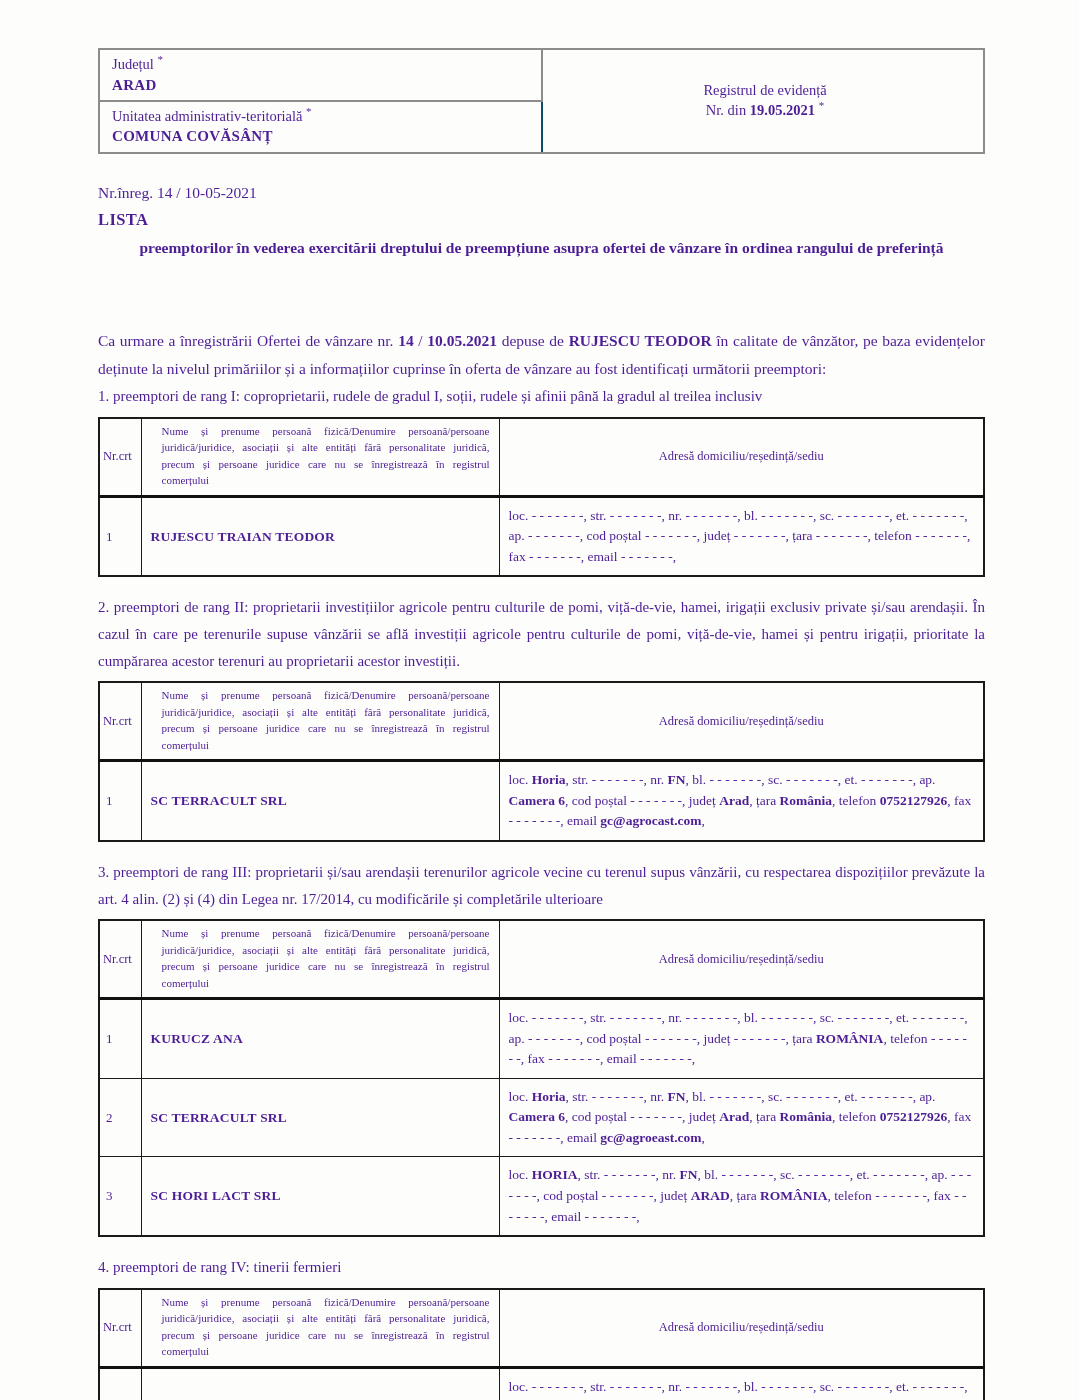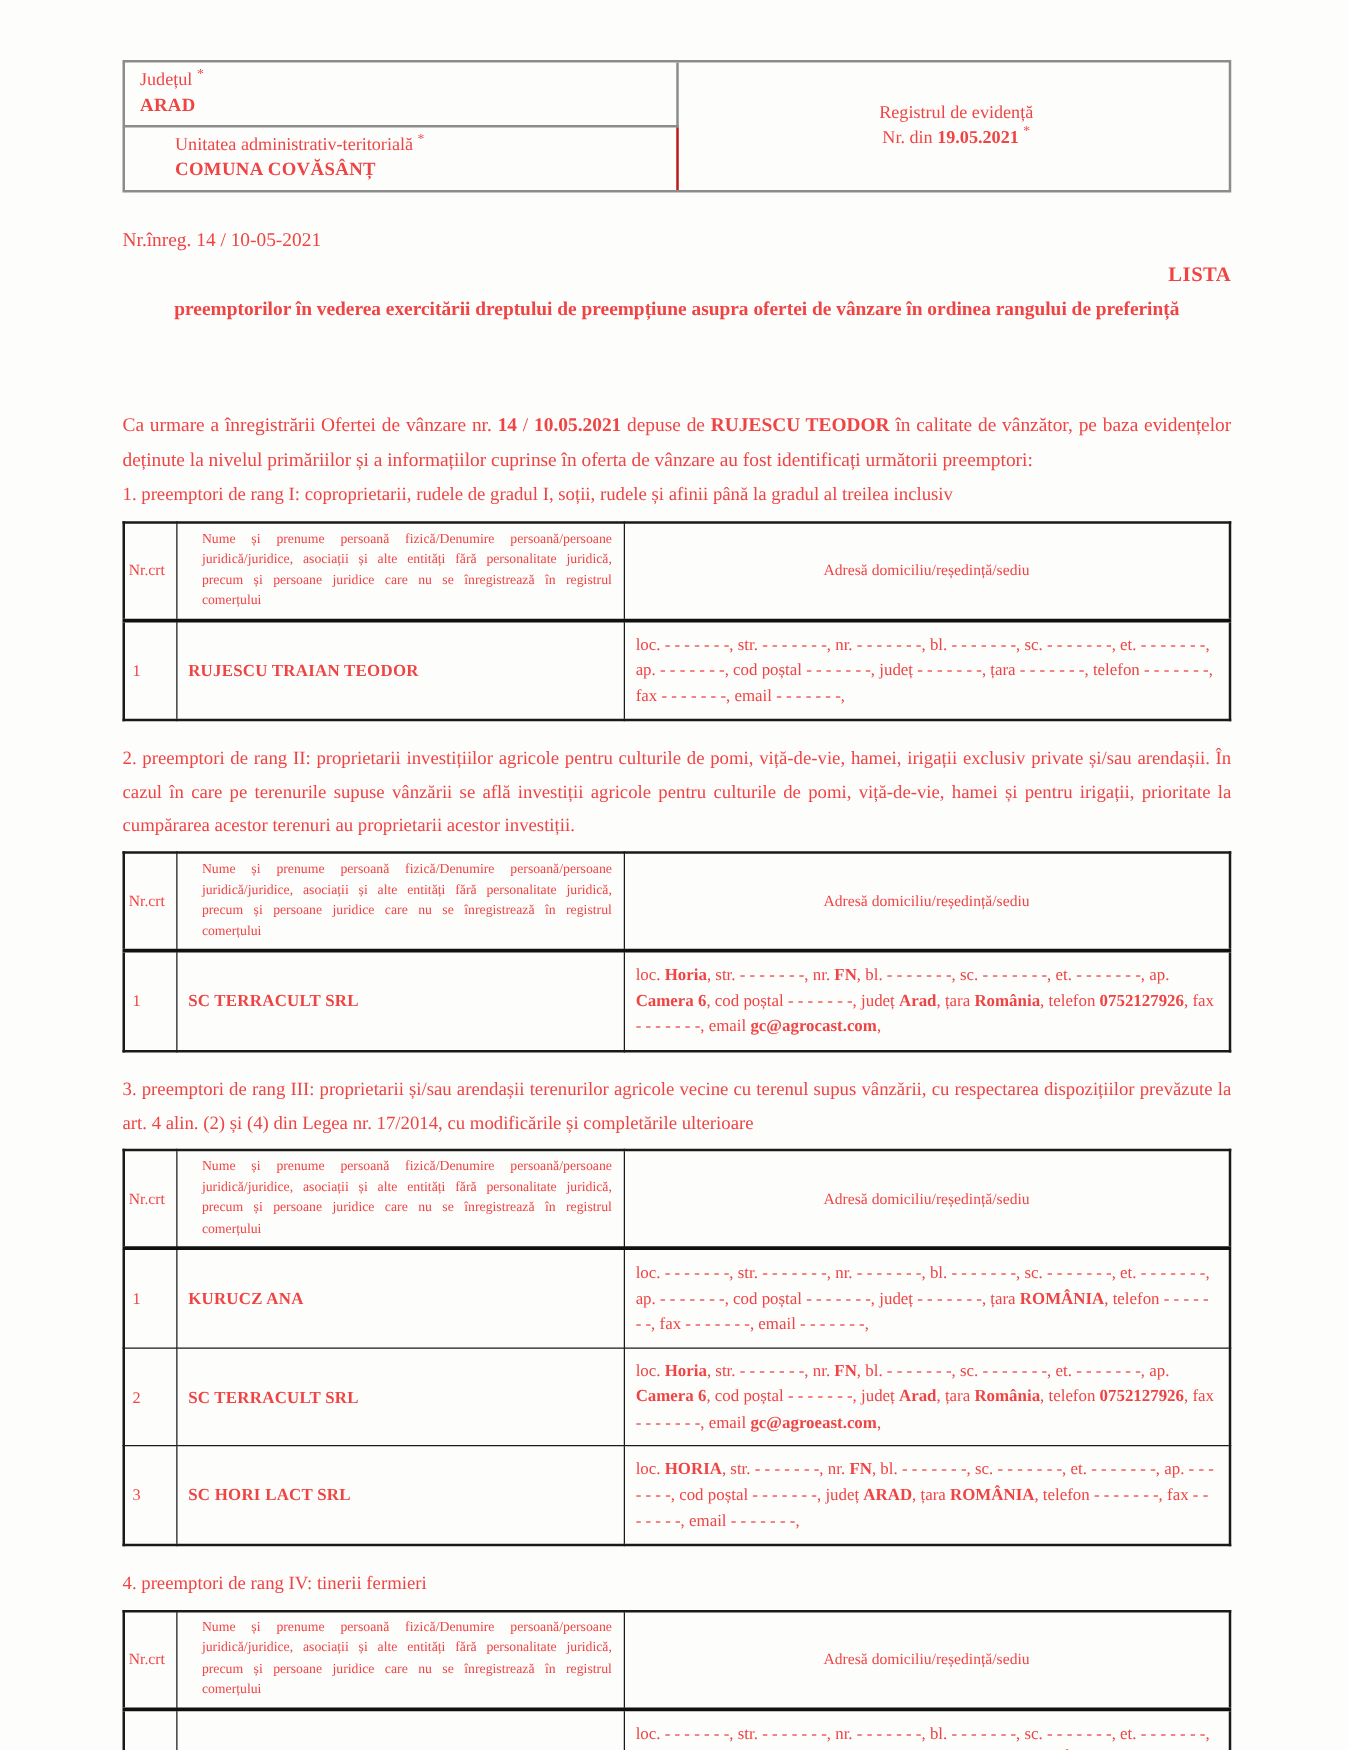--- a/index.html
+++ b/index.html
@@ -1,43 +1,43 @@
 <!DOCTYPE html>
 <html lang="ro"><head>
 <meta charset="utf-8">
 <style>
   html,body{margin:0;padding:0;background:#e9e9e9;}
   .page{
     position:relative;
     width:1079px;height:1400px;
     margin:0 auto;
     background:#fdfdfc;
-    color:#ef4444;
+    color:#4c1d95;
     font-family:"Liberation Serif","DejaVu Serif",serif;
     box-sizing:border-box;
     padding:48px 94px 0 98px;
     overflow:hidden;
   }
   
   .hbox{
     display:grid;
     grid-template-columns:443px 1fr;
     border:2px solid #8c8c8c;
     background:#fdfdfc;
   }
   .hcell{box-sizing:border-box;padding:5px 12px;font-size:14.5px;line-height:1.35;}
   .hcell-l1{grid-column:1;grid-row:1;border-right:2px solid #8c8c8c;border-bottom:2px solid #8c8c8c;}
-  .hcell-l2{grid-column:1;grid-row:2;border-right:2px solid #b91c1c;margin-left:28px;}
+  .hcell-l2{grid-column:1;grid-row:2;border-right:2px solid #0c4a6e;}
   .hcell-r{grid-column:2;grid-row:1/3;display:flex;flex-direction:column;justify-content:center;align-items:center;text-align:center;padding-left:16px;}
   .hlabel{font-size:14.5px;}
   .hvalue{font-weight:bold;font-size:15px;letter-spacing:.3px;}
   sup.star{font-size:11px;vertical-align:super;line-height:0;}
   
   .regline{margin-top:30px;text-align:left;font-size:15.5px;}
-  .doc-title{margin-top:8px;text-align:right;font-weight:bold;font-size:16.5px;letter-spacing:.4px;}
+  .doc-title{margin-top:8px;text-align:left;font-weight:bold;font-size:16.5px;letter-spacing:.4px;}
   .doc-subtitle{margin-top:4px;text-align:center;font-weight:bold;font-size:15.5px;line-height:1.75;}
   
   .intro{margin:66px 0 0 0;text-align:justify;font-size:15.5px;line-height:1.82;}
   
   .section{margin-top:17px;}
   .section:first-child{margin-top:0;}
   .section-heading{font-size:15px;line-height:1.78;text-align:justify;}
   table.ptable{
     width:100%;border-collapse:collapse;table-layout:fixed;
     margin-top:7px;background:#fdfdfc;

